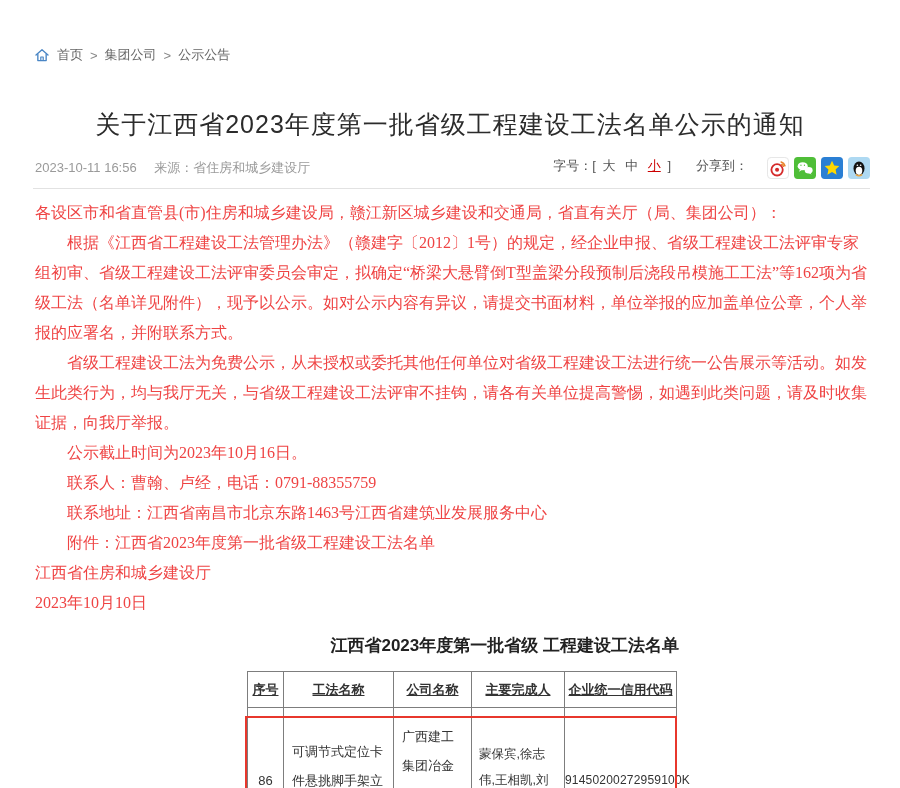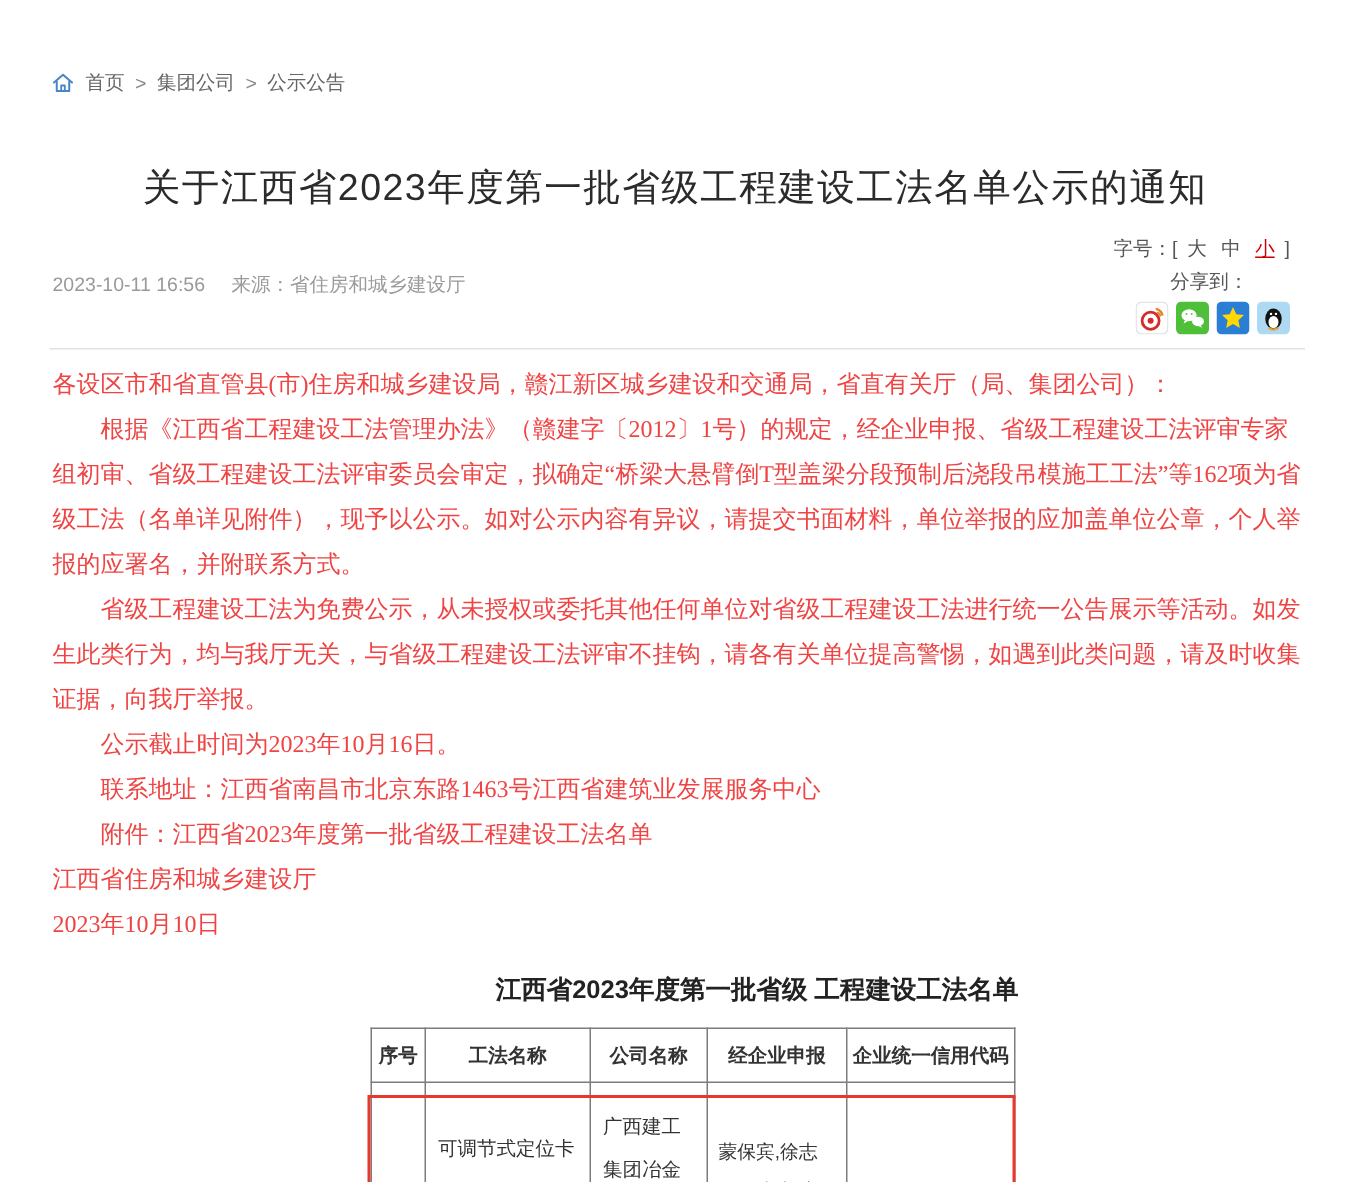--- a/index.html
+++ b/index.html
@@ -31,21 +31,21 @@
     letter-spacing: 1px;
   }
   .meta-row {
     display: flex; justify-content: space-between; align-items: center;
     margin: 16px 30px 0 35px;
     font-family: "Liberation Sans", "DejaVu Sans", sans-serif;
     font-size: 13px;
   }
   .meta-left { color: #9a9a9a; }
   .meta-left .src-lbl { margin-left: 14px; }
-  .meta-right { display: flex; align-items: center; gap: 4px; color: #555; flex-direction: column; }
+  .meta-right { display: flex; gap: 15px; color: #555; }
   .size-widget { margin-right: 10px; color: #555; }
   .size-opt { margin: 0 3px; cursor: pointer; }
   .size-opt.active { color: #c00; text-decoration: underline; }
   .share-lbl { color: #555; }
   .share-icons { display: flex; gap: 5px; margin-left: 4px; }
   .share-ic { width: 22px; height: 22px; cursor: pointer; display: inline-block; }
 
   hr.sep-line { border: none; border-top: 1px solid #e2e2e2; margin: 9px 30px 0 33px; }
 
   
@@ -69,21 +69,21 @@
     font-weight: bold; font-size: 17px; color: #222;
   }
   .table-container { position: relative; margin-top: 14px; }
   table.law-table {
     border-collapse: collapse; table-layout: fixed;
     width: 429px;
     font-family: "Liberation Sans", "DejaVu Sans", sans-serif;
     font-size: 13px; color: #333;
   }
   .law-table th, .law-table td { border: 1px solid #7d7d7d; vertical-align: middle; }
-  .law-table th { font-weight: bold; height: 36px; text-align: center; background: #fff; }
+  .law-table th { font-weight: bold; height: 36px; text-align: center; background: #fff; text-decoration: underline; }
   .col-no { width: 36px; }
   .col-method { width: 110px; }
   .col-company { width: 78px; }
   .col-people { width: 93px; }
   .col-code { width: 112px; }
   tr.gap-row td { height: 10px; border-top: none; }
   tr.main-row td { height: 88px; }
   td.cell-no { text-align: center; }
   td.cell-method { padding: 4px 8px; line-height: 29px; text-align: left; }
   td.cell-company { padding: 4px 8px; line-height: 29px; text-align: left; }
@@ -173,20 +173,21 @@
     </div>
   </div>
 
   <hr class="sep-line">
 
   <div class="article">
     <p class="no-indent">各设区市和省直管县(市)住房和城乡建设局，赣江新区城乡建设和交通局，省直有关厅（局、集团公司）：</p>
     <p>根据《江西省工程建设工法管理办法》（赣建字〔2012〕1号）的规定，经企业申报、省级工程建设工法评审专家组初审、省级工程建设工法评审委员会审定，拟确定“桥梁大悬臂倒T型盖梁分段预制后浇段吊模施工工法”等162项为省级工法（名单详见附件），现予以公示。如对公示内容有异议，请提交书面材料，单位举报的应加盖单位公章，个人举报的应署名，并附联系方式。</p>
     <p>省级工程建设工法为免费公示，从未授权或委托其他任何单位对省级工程建设工法进行统一公告展示等活动。如发生此类行为，均与我厅无关，与省级工程建设工法评审不挂钩，请各有关单位提高警惕，如遇到此类问题，请及时收集证据，向我厅举报。</p>
     <p>公示截止时间为2023年10月16日。</p>
+    <p>联系人：曹翰、卢经，电话：0791-88355759</p>
     <p>联系地址：江西省南昌市北京东路1463号江西省建筑业发展服务中心</p>
     <p>附件：江西省2023年度第一批省级工程建设工法名单</p>
     <div class="signature">
       <div>江西省住房和城乡建设厅</div>
       <div class="sig-date">2023年10月10日</div>
     </div>
   </div>
 
 
   <div class="table-wrap">
@@ -198,21 +199,21 @@
             <col class="col-method">
             <col class="col-company">
             <col class="col-people">
             <col class="col-code">
         </colgroup>
         <thead>
           <tr>
             <th>序号</th>
             <th>工法名称</th>
             <th>公司名称</th>
-            <th>经企业申报</th>
+            <th>主要完成人</th>
             <th>企业统一信用代码</th>
           </tr>
         </thead>
         <tbody>
           <tr class="gap-row">
             <td></td>
               <td></td>
               <td></td>
               <td></td>
               <td></td>

